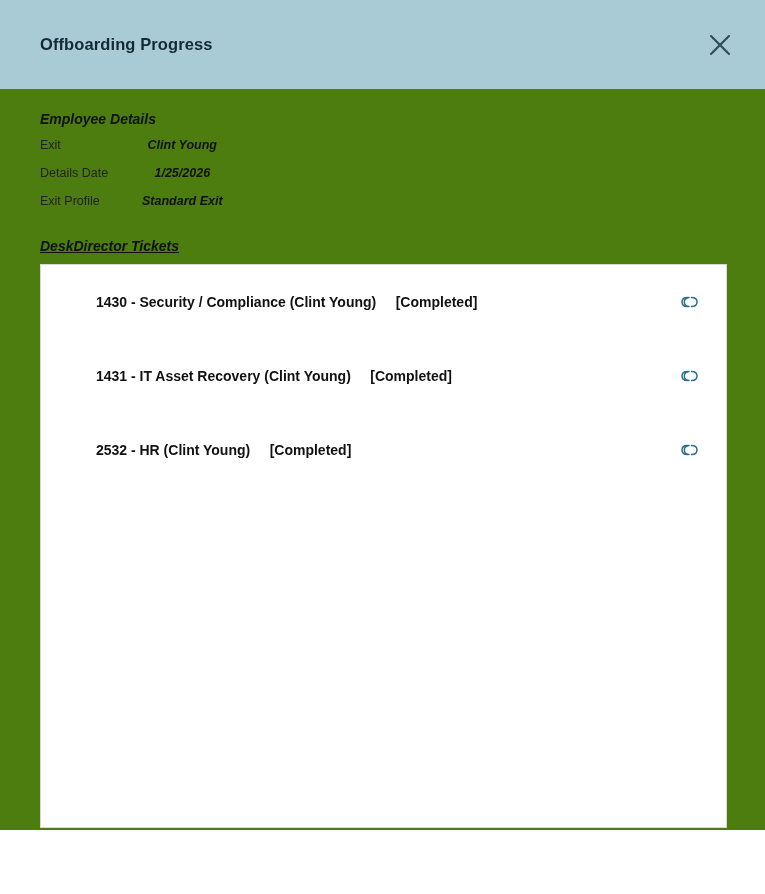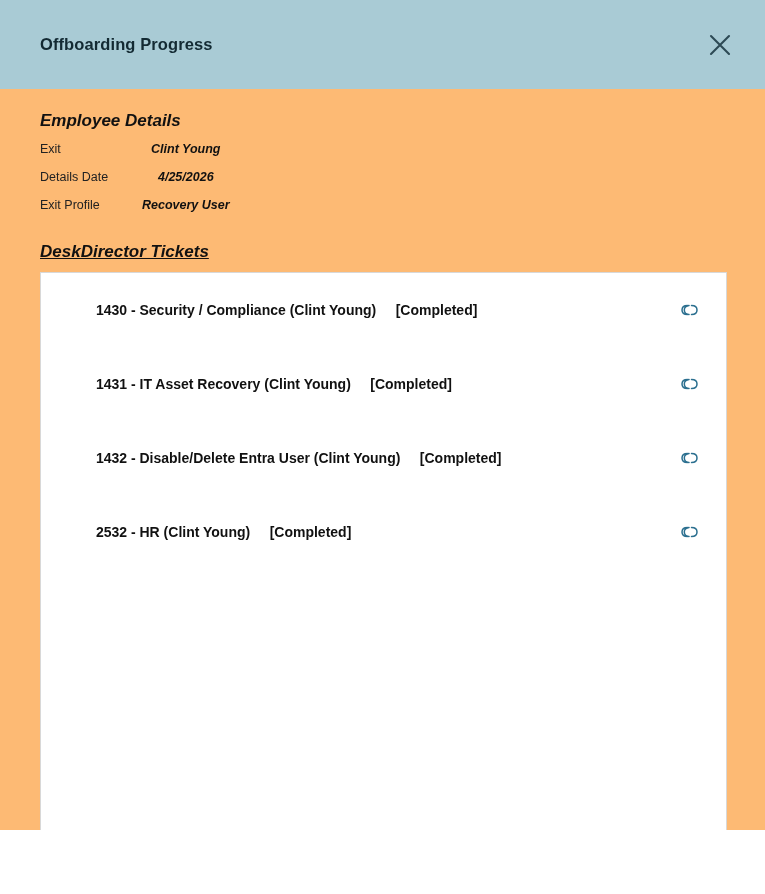--- a/index.html
+++ b/index.html
@@ -11,21 +11,21 @@
     width: 765px;
     height: 894px;
     font-family: "Liberation Sans", sans-serif;
     color: #1a1a1a;
     overflow: hidden;
   }
 
   .dialog {
     width: 765px;
     height: 830px;
-    background: #fdba74;
+    background: #4d7c0f;
     display: flex;
     flex-direction: column;
     position: relative;
   }
 
   
   .dialog-header {
     background: #a9cbd5;
     height: 89px;
     flex: 0 0 89px;
@@ -57,21 +57,21 @@
 
   
   .dialog-body {
     flex: 1 1 auto;
     padding: 22px 38px 0 40px;
     box-sizing: border-box;
     overflow: hidden;
   }
 
   .section-title {
-    font-size: 17px;
+    font-size: 14px;
     font-weight: bold;
     font-style: italic;
     color: #111111;
     margin: 0 0 12px 0;
   }
 
   .details-table {
     border-collapse: collapse;
     margin: 0 0 4px 0;
   }
@@ -157,25 +157,25 @@
     <div class="section-title">Employee Details</div>
 
     <table class="details-table">
       <tbody>
         <tr>
           <td class="details-label">Exit</td>
           <td class="details-value">Clint Young</td>
         </tr>
         <tr>
           <td class="details-label">Details Date</td>
-          <td class="details-value">4/25/2026</td>
+          <td class="details-value">1/25/2026</td>
         </tr>
         <tr>
           <td class="details-label">Exit Profile</td>
-          <td class="details-value">Recovery User</td>
+          <td class="details-value">Standard Exit</td>
         </tr>
       </tbody>
     </table>
 
     <div class="section-title tickets">DeskDirector Tickets</div>
 
     <div class="tickets-panel">
 
       <div class="ticket-row">
         <span class="ticket-text">
@@ -196,42 +196,30 @@
         </span>
         <span class="ticket-link">
           <svg width="24" height="20" viewBox="0 0 24 20" fill="none" xmlns="http://www.w3.org/2000/svg">
             <path d="M9.5 5.5 C6 5.5 4 7.3 4 10 C4 12.7 6 14.5 9.5 14.5" stroke="currentColor" stroke-width="1.5" stroke-linecap="round"></path>
             <path d="M13.5 5.5 C17 5.5 19 7.3 19 10 C19 12.7 17 14.5 13.5 14.5" stroke="currentColor" stroke-width="1.5" stroke-linecap="round"></path>
             <path d="M11 5.5 C7.8 5.8 6.3 7.6 6.3 10 C6.3 12.4 7.8 14.2 11 14.5" stroke="currentColor" stroke-width="1.5" stroke-linecap="round"></path>
           </svg>
         </span>
       </div>
 
+
       <div class="ticket-row">
         <span class="ticket-text">
-          <span>1432 - Disable/Delete Entra User (Clint Young)</span><span>&nbsp;&nbsp;&nbsp;&nbsp;&nbsp;</span><span class="ticket-status">[Completed]</span>
+          <span>2532 - HR (Clint Young)</span><span>&nbsp;&nbsp;&nbsp;&nbsp;&nbsp;</span><span class="ticket-status">[Completed]</span>
         </span>
         <span class="ticket-link">
           <svg width="24" height="20" viewBox="0 0 24 20" fill="none" xmlns="http://www.w3.org/2000/svg">
             <path d="M9.5 5.5 C6 5.5 4 7.3 4 10 C4 12.7 6 14.5 9.5 14.5" stroke="currentColor" stroke-width="1.5" stroke-linecap="round"></path>
             <path d="M13.5 5.5 C17 5.5 19 7.3 19 10 C19 12.7 17 14.5 13.5 14.5" stroke="currentColor" stroke-width="1.5" stroke-linecap="round"></path>
             <path d="M11 5.5 C7.8 5.8 6.3 7.6 6.3 10 C6.3 12.4 7.8 14.2 11 14.5" stroke="currentColor" stroke-width="1.5" stroke-linecap="round"></path>
           </svg>
         </span>
       </div>
 
-      <div class="ticket-row">
-        <span class="ticket-text">
-          <span>2532 - HR (Clint Young)</span><span>&nbsp;&nbsp;&nbsp;&nbsp;&nbsp;</span><span class="ticket-status">[Completed]</span>
-        </span>
-        <span class="ticket-link">
-          <svg width="24" height="20" viewBox="0 0 24 20" fill="none" xmlns="http://www.w3.org/2000/svg">
-            <path d="M9.5 5.5 C6 5.5 4 7.3 4 10 C4 12.7 6 14.5 9.5 14.5" stroke="currentColor" stroke-width="1.5" stroke-linecap="round"></path>
-            <path d="M13.5 5.5 C17 5.5 19 7.3 19 10 C19 12.7 17 14.5 13.5 14.5" stroke="currentColor" stroke-width="1.5" stroke-linecap="round"></path>
-            <path d="M11 5.5 C7.8 5.8 6.3 7.6 6.3 10 C6.3 12.4 7.8 14.2 11 14.5" stroke="currentColor" stroke-width="1.5" stroke-linecap="round"></path>
-          </svg>
-        </span>
-      </div>
-
     </div>
 
   </div>
 </div>
 
 </body></html>

